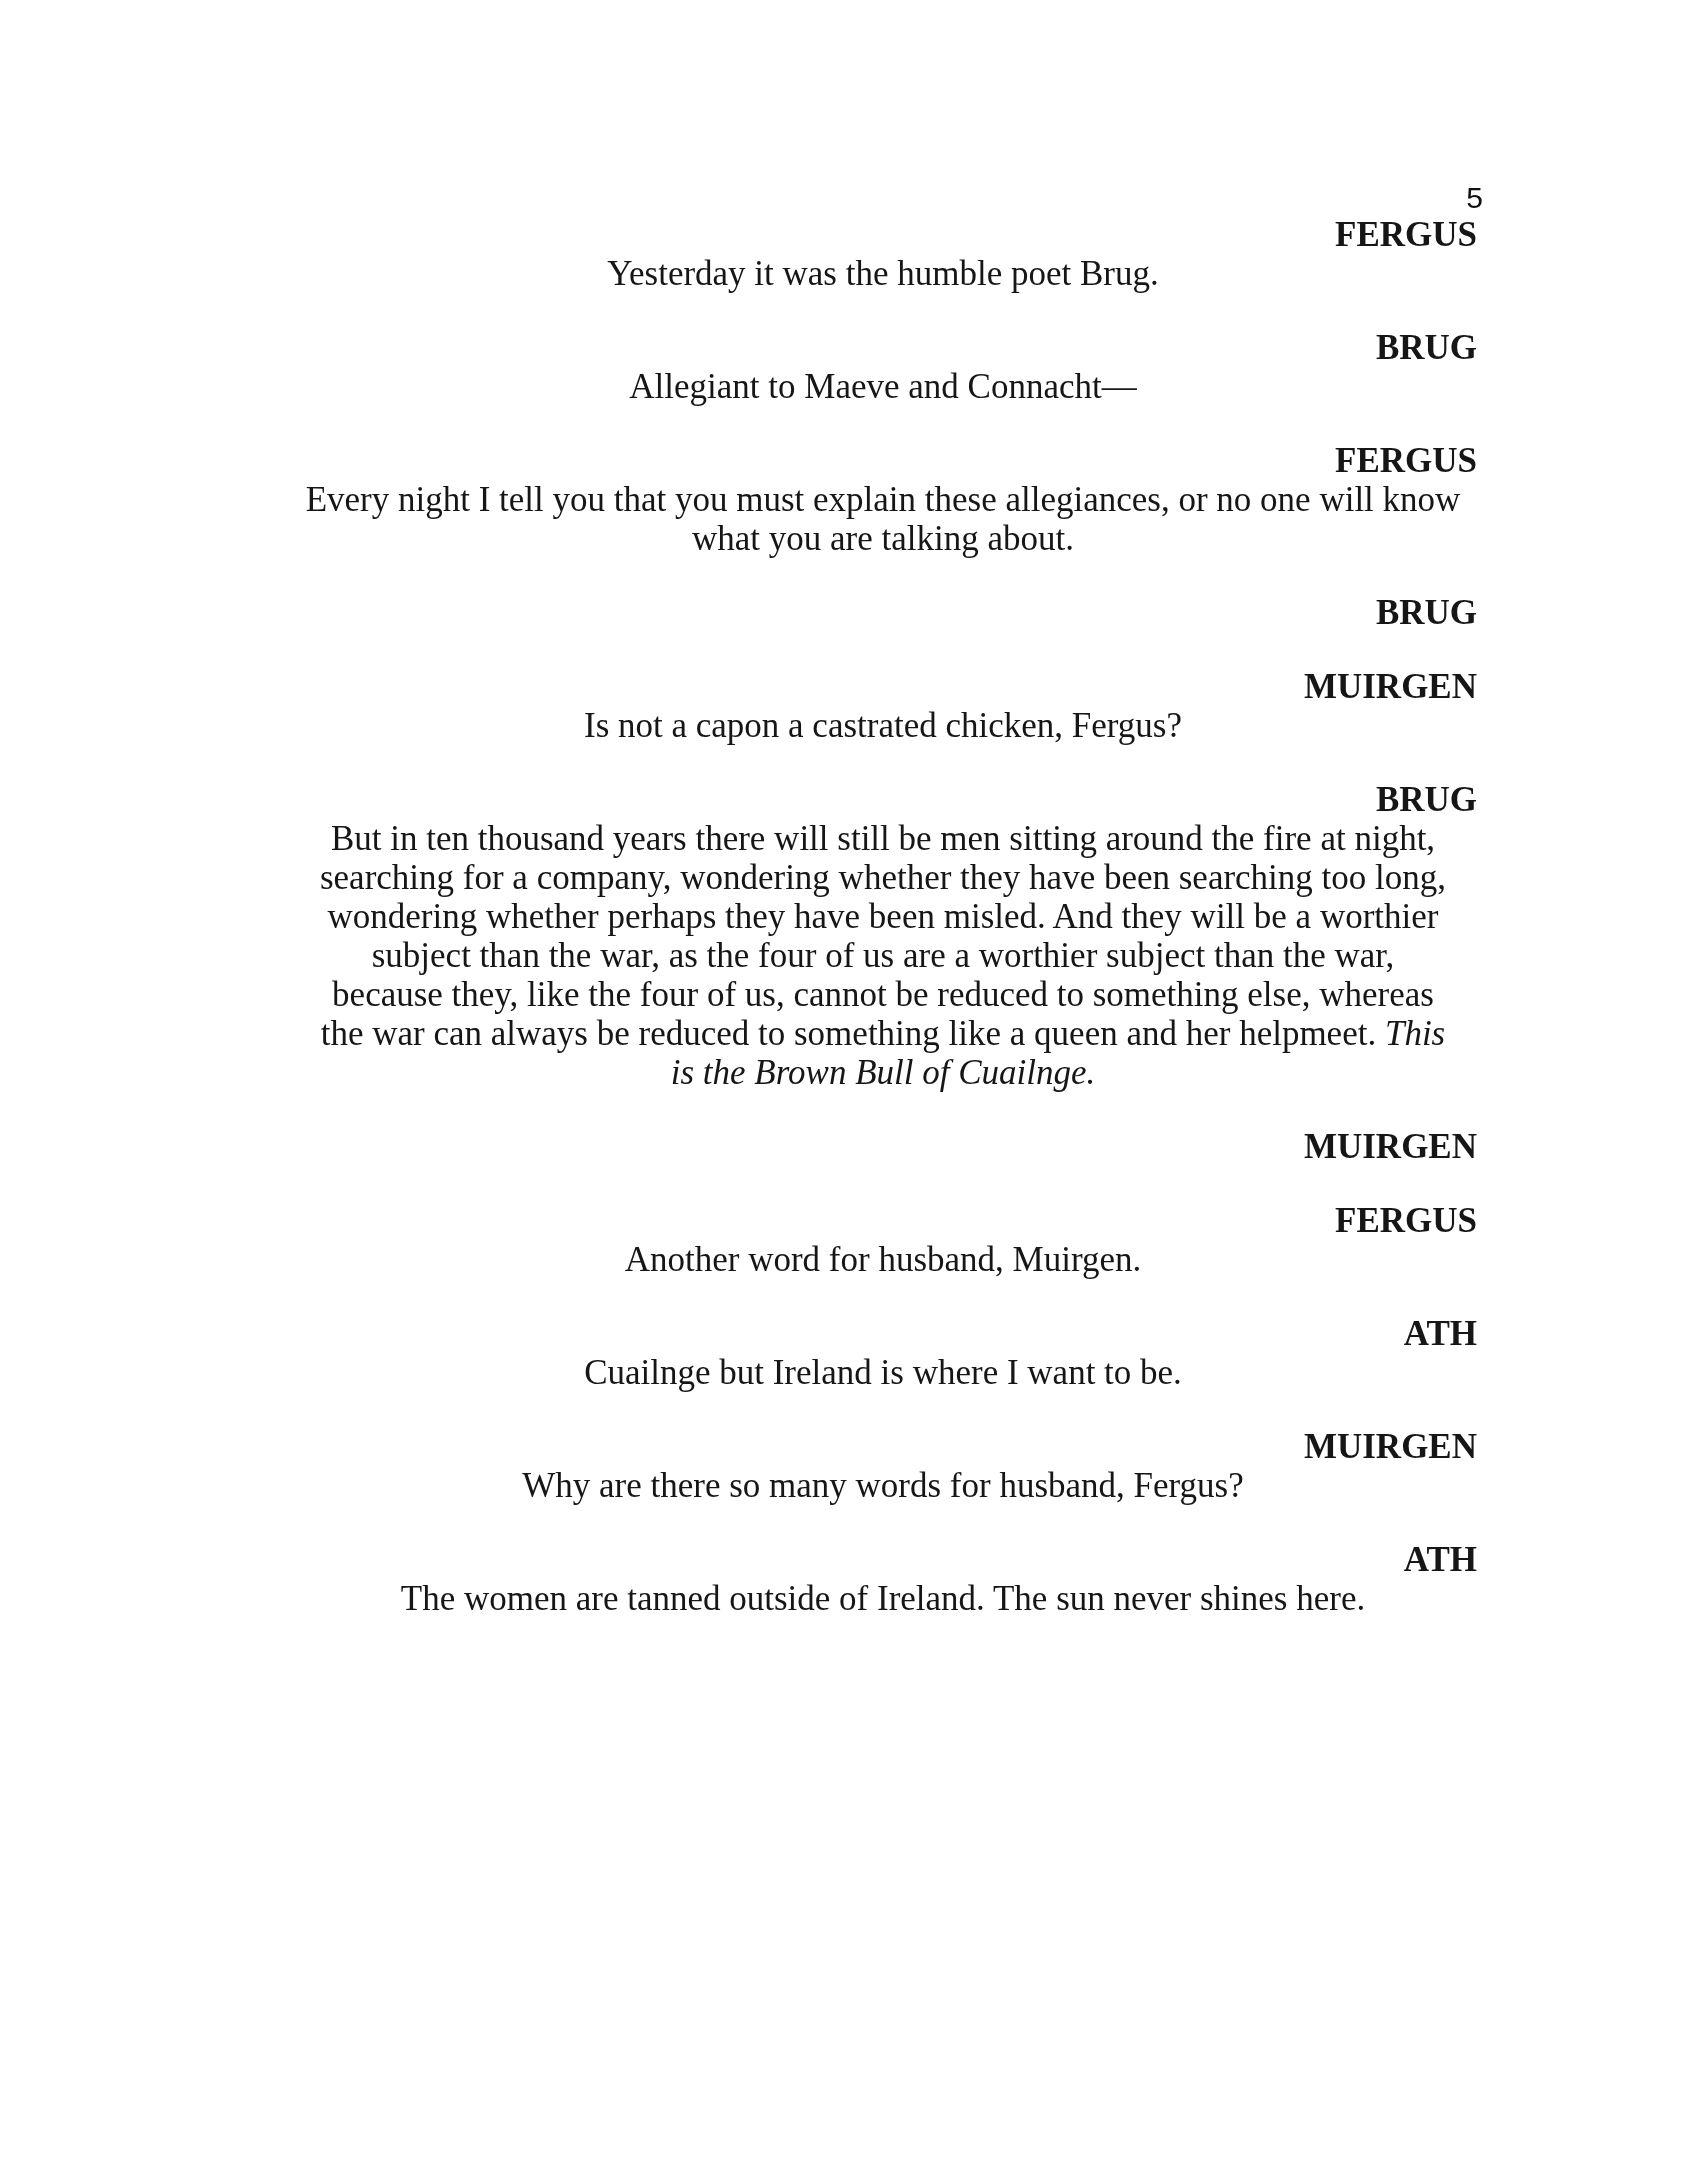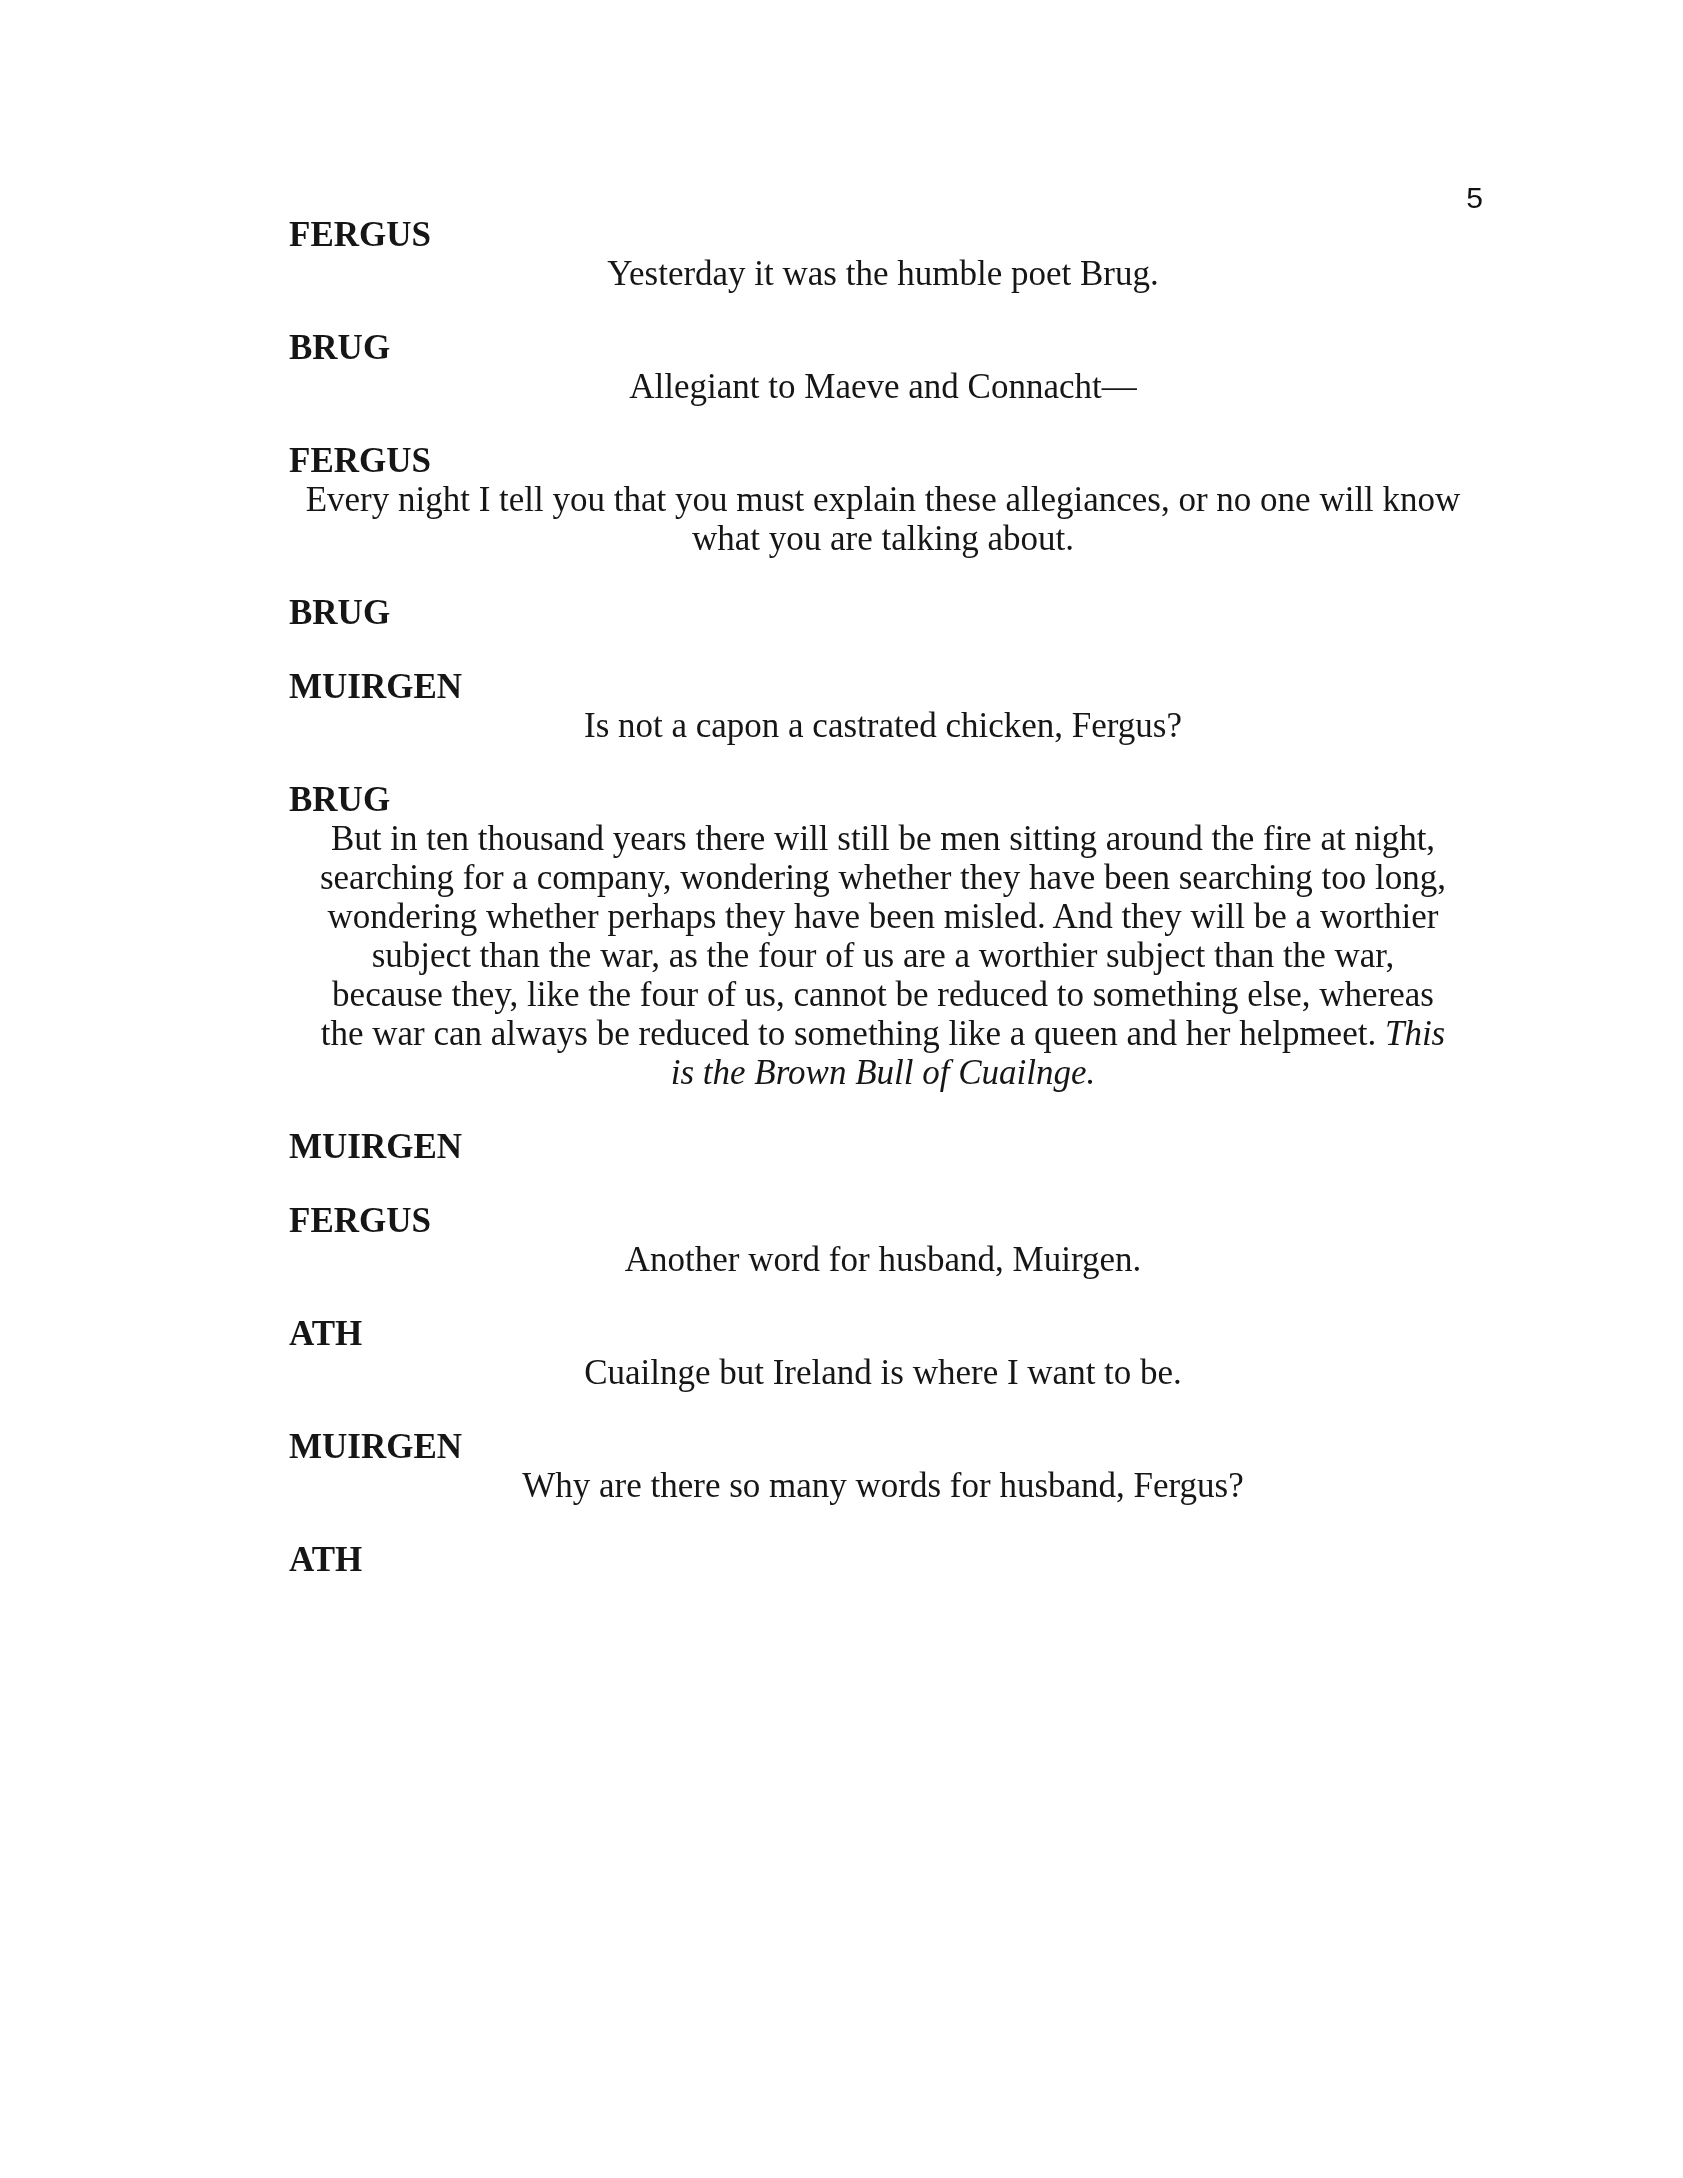--- a/index.html
+++ b/index.html
@@ -34,21 +34,21 @@
     width: 1188px;
   }
   .speech {
     margin: 0 0 35px 0;
   }
   .speech p {
     margin: 0;
   }
   .char-name {
     font-weight: 700;
-    text-align: left;
+    text-align: right;
   }
   .dialogue {
     white-space: pre-line;
     text-align: center;
   }
   .dialogue em {
     font-style: italic;
   }
   .stage-direction {
     font-style: italic;
@@ -115,17 +115,18 @@
       <p class="dialogue">Cuailnge but Ireland is where I want to be.</p>
     </section>
 
     <section class="speech">
       <p class="char-name">MUIRGEN</p>
       <p class="dialogue">Why are there so many words for husband, Fergus?</p>
     </section>
 
     <section class="speech">
       <p class="char-name">ATH</p>
+      <p class="dialogue">The women are tanned outside of Ireland. The sun never shines here.</p>
     </section>
 
   </main>
 </div>
 
 
 </body></html>

